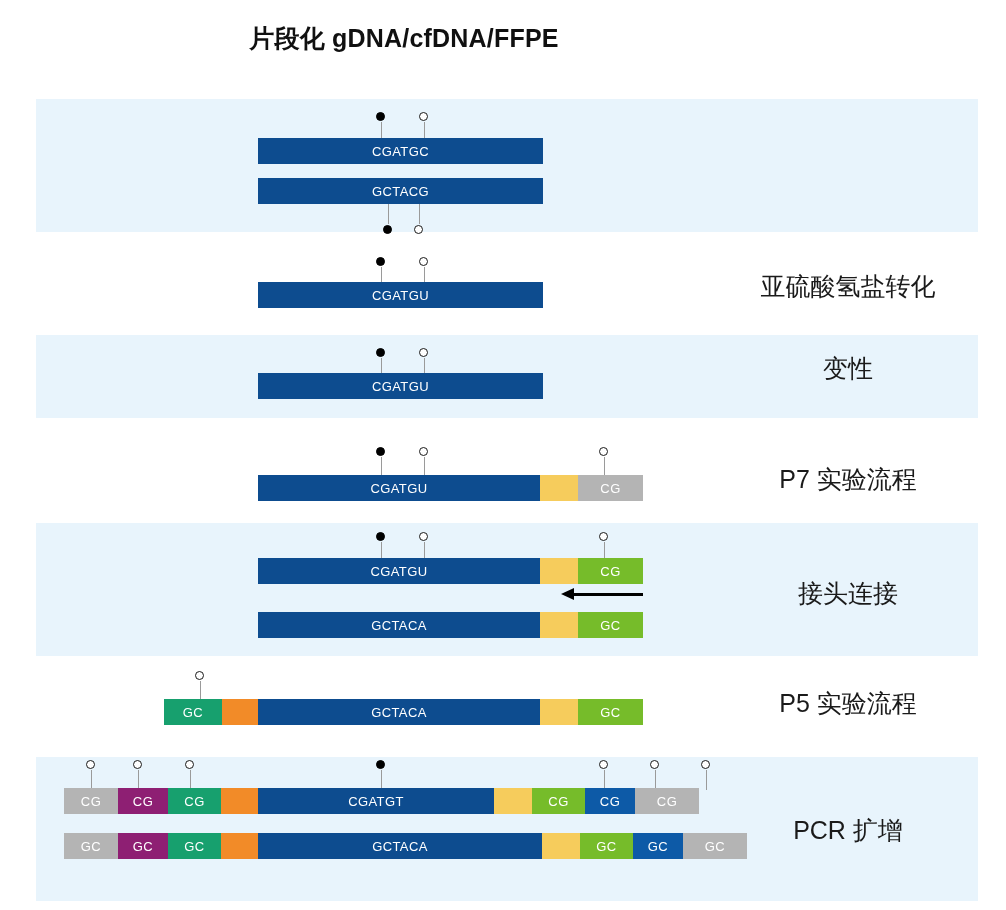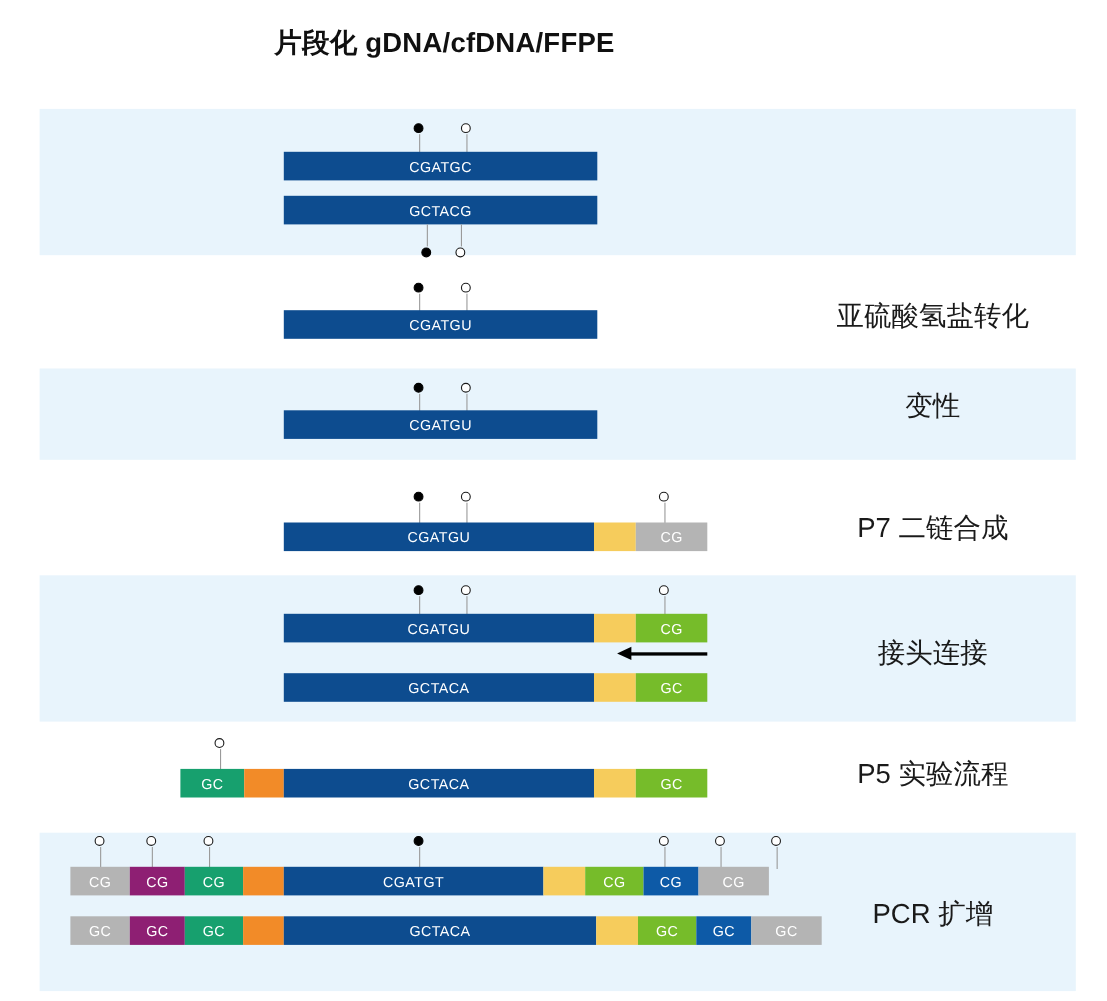--- a/index.html
+++ b/index.html
@@ -178,21 +178,21 @@
     <div class="lolli hollow" style="left:604px; top:457px; height:20px;">
         <span class="head"></span>
       </div>
 
     <div class="bar" style="left:258px; top:475px; width:385px;">
       <div class="seg blue" style="width:282px;">CGATGU</div>
       <div class="seg yellow" style="width:38px;"></div>
       <div class="seg gray" style="width:65px;">CG</div>
     </div>
 
-    <div class="step-label" style="top:463px;">P7 二链合成</div>
+    <div class="step-label" style="top:463px;">P7 实验流程</div>
   </div>
 
   <div>
     <div class="lolli filled" style="left:381px; top:542px; height:20px;">
         <span class="head"></span>
       </div>
     <div class="lolli hollow" style="left:424px; top:542px; height:20px;">
         <span class="head"></span>
       </div>
     <div class="lolli hollow" style="left:604px; top:542px; height:20px;">

